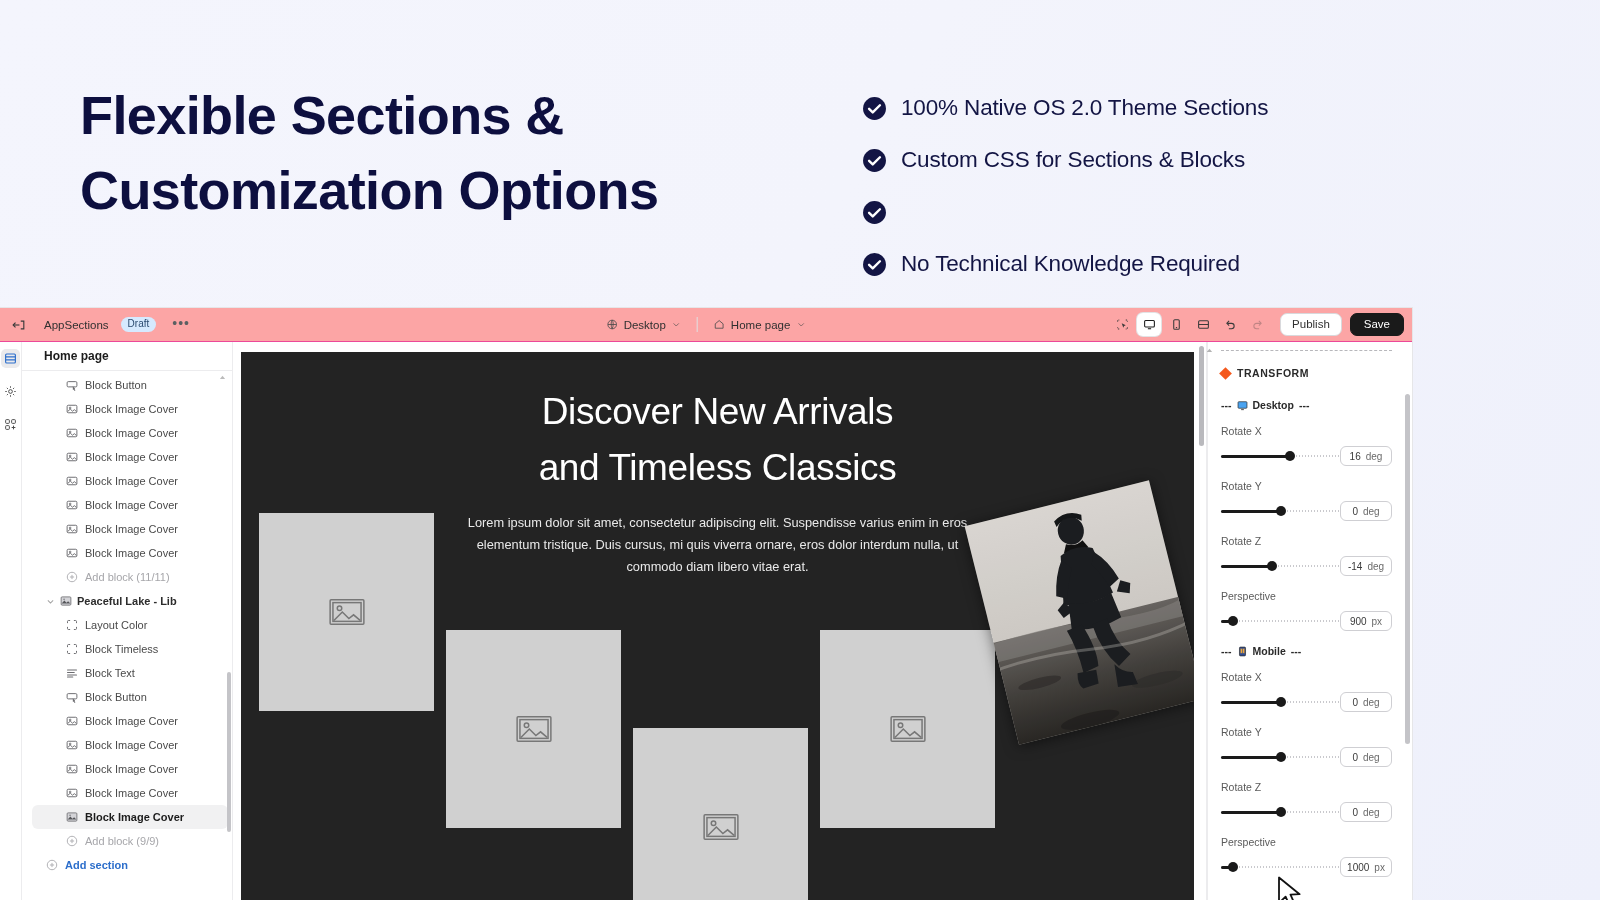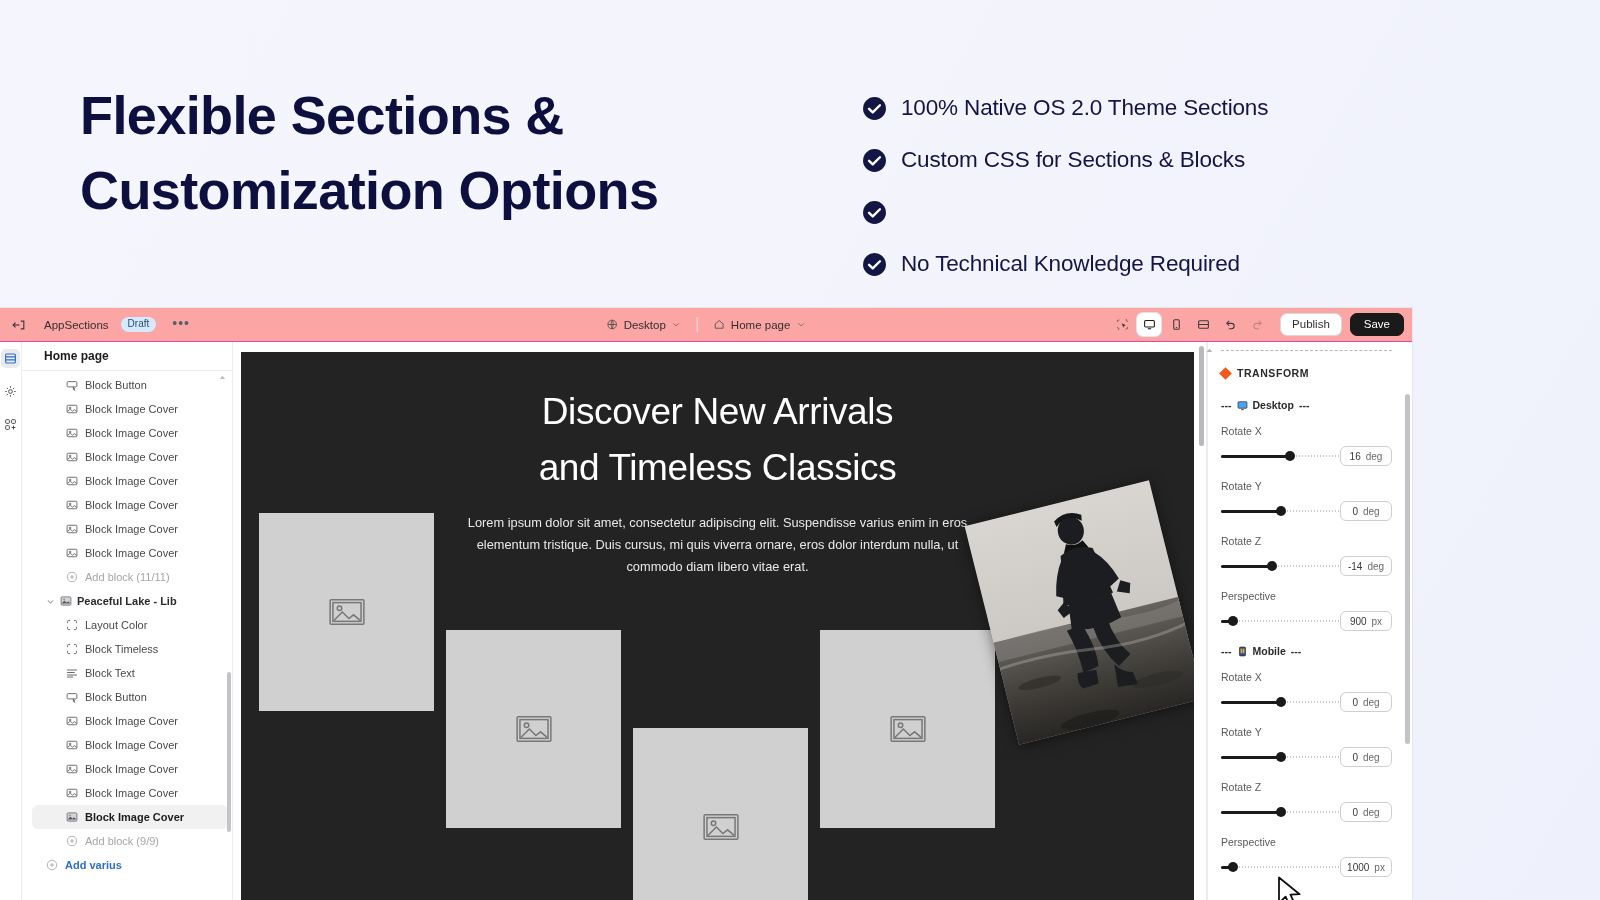--- a/index.html
+++ b/index.html
@@ -589,21 +589,21 @@
             </span>
             <span>Add block (9/9)</span>
           </div>
           <div class="sb-row addsection">
             <span style="display:flex">
               <svg class="sb-ico" viewBox="0 0 16 16" fill="none" stroke="#b0b0b4" stroke-width="1.3">
                 <circle cx="8" cy="8" r="6.3"></circle>
                 <path d="M8 5.2v5.6M5.2 8h5.6"></path>
               </svg>
             </span>
-            <span>Add varius</span>
+            <span>Add section</span>
           </div>
         </div>
       <div class="sb-scrollbar"></div>
     </div>
 
     <div class="canvas-wrap">
       <div class="canvas">
         <div class="cv-h1">
           <div>Discover New Arrivals</div>
           <div>and Timeless Classics</div>

